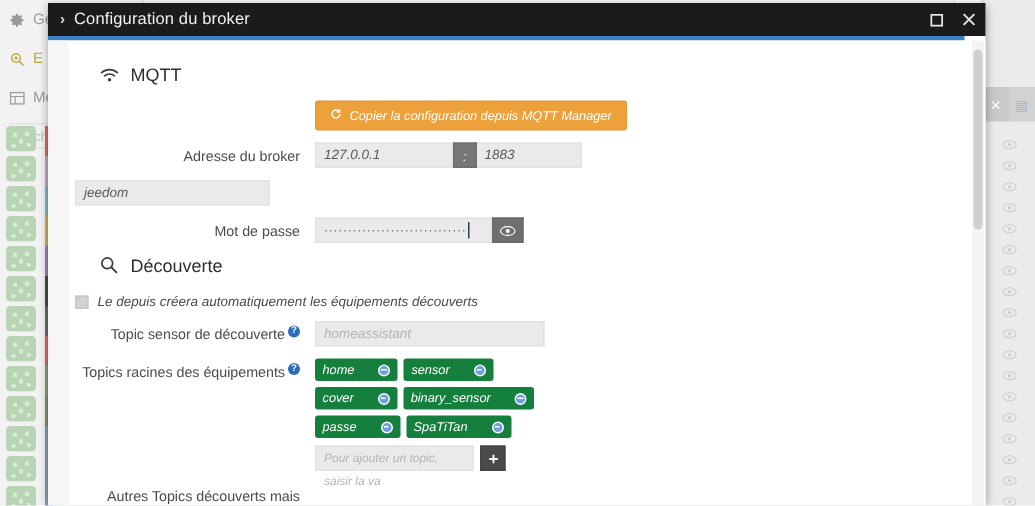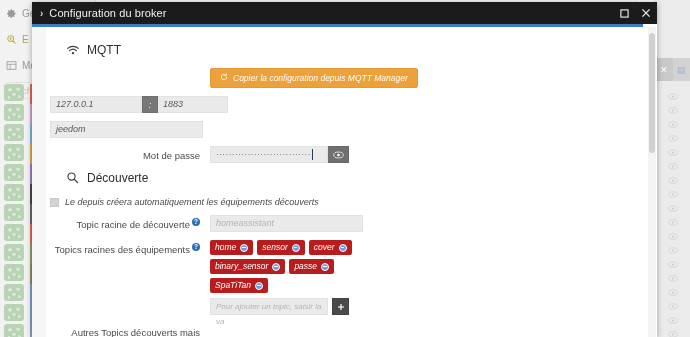--- a/index.html
+++ b/index.html
@@ -126,57 +126,57 @@
     background: #eaeaea; border: 1px solid #e2e2e2; height: 17px;
     font-size: 9px; color: #5a5a5a; line-height: 15px; padding: 0 5px;
   }
   .inp.host { width: 92px; }
   .inp.port { width: 70px; border-left: none; }
   .sep-colon {
     width: 16px; background: #777777; color: #ffffff; font-size: 9px;
     display: flex; align-items: center; justify-content: center;
     border: 1px solid #6f6f6f;
   }
-  .inp.wide { width: 153px; }
+  .inp.wide { width: 130px; }
   .inp.pwd { width: 118px; letter-spacing: .5px; color: #6a6a6a; font-size: 8px;
              display: flex; align-items: center; overflow: hidden; }
   .pwd-caret { width: 1px; height: 11px; background: #2a3d55; margin-left: 1px; }
   .eye-btn {
     width: 21px; height: 17px; background: #6f6f6f; border: 1px solid #686868;
     border-left: none; display: flex; align-items: center; justify-content: center;
     color: #ffffff; font-size: 9px;
   }
 
   .chk-line { display: flex; align-items: center; gap: 6px; padding-top: 2px; }
   .chk-box {
     width: 9px; height: 9px; background: #d2d2d2; border: 1px solid #c8c8c8;
     flex: 0 0 9px;
   }
   .chk-text { font-size: 9px; color: #4a4a4a; }
 
   .inp.topicroot { width: 153px; color: #b4b4b4; }
 
   .tags { display: flex; flex-wrap: wrap; gap: 4px; width: 175px; }
   .tag {
-    display: inline-flex; align-items: center; gap: 4px;
-    background: #b91c1c; color: #ffffff; font-size: 8.5px;
+    display: inline-flex; align-items: center; gap: 16px;
+    background: #15803d; color: #ffffff; font-size: 8.5px;
     padding: 2px 5px; border-radius: 2px; line-height: 11px;
   }
   .tag .x {
     width: 8px; height: 8px; border-radius: 50%;
     background: #6f9ede; border: 1.2px solid #ffffff;
     position: relative;
   }
   .tag .x::after {
     content: ""; position: absolute; left: 1px; top: 2.4px;
     width: 3.6px; height: 1.2px; background: #ffffff;
   }
 
   .addrow { display: flex; margin-top: 5px; }
-  .inp.addtopic { width: 118px; color: #b4b4b4; font-size: 8px; }
+  .inp.addtopic { width: 106px; color: #b4b4b4; font-size: 8px; }
   .plus-btn {
     width: 17px; height: 17px; background: #4a4a4a; border: 1px solid #444;
     display: flex; align-items: center; justify-content: center;
     color: #ffffff; font-size: 9px; margin-left: 4px;
   }
 
   .scrollbar-v {
     position: absolute; right: 1px; top: 0; width: 8px; bottom: 0;
     background: #f4f4f4;
   }
@@ -425,20 +425,21 @@
                     <path d="M10 6a4 4 0 11-1.2-2.85" fill="none" stroke="#fff" stroke-width="1.4"></path>
                     <path d="M9.6 1v3H6.6" fill="none" stroke="#fff" stroke-width="1.4"></path>
                   </svg>
               </span>
               <span>Copier la configuration depuis MQTT Manager</span>
             </span>
           </div>
         </div>
 
         <div class="row">
+          <div class="lbl">Adresse du broker</div>
           <div class="ctl">
             <div class="inputgrp">
               <div class="inp host">127.0.0.1</div>
               <div class="sep-colon">:</div>
               <div class="inp port">1883</div>
             </div>
           </div>
         </div>
 
         <div class="row">
@@ -479,21 +480,21 @@
           <div class="ctl">
             <div class="chk-line">
               <span class="chk-box"></span>
               <span class="chk-text">Le depuis créera automatiquement les équipements découverts</span>
             </div>
           </div>
         </div>
 
         <div class="row">
           <div class="lbl">
-            <span>Topic racine de découverte</span><span class="help">?</span>
+            <span>Topic sensor de découverte</span><span class="help">?</span>
           </div>
           <div class="ctl">
             <div class="inp topicroot">homeassistant</div>
           </div>
         </div>
 
         <div class="row">
           <div class="lbl">
             <span>Topics racines des équipements</span><span class="help">?</span>
           </div>

